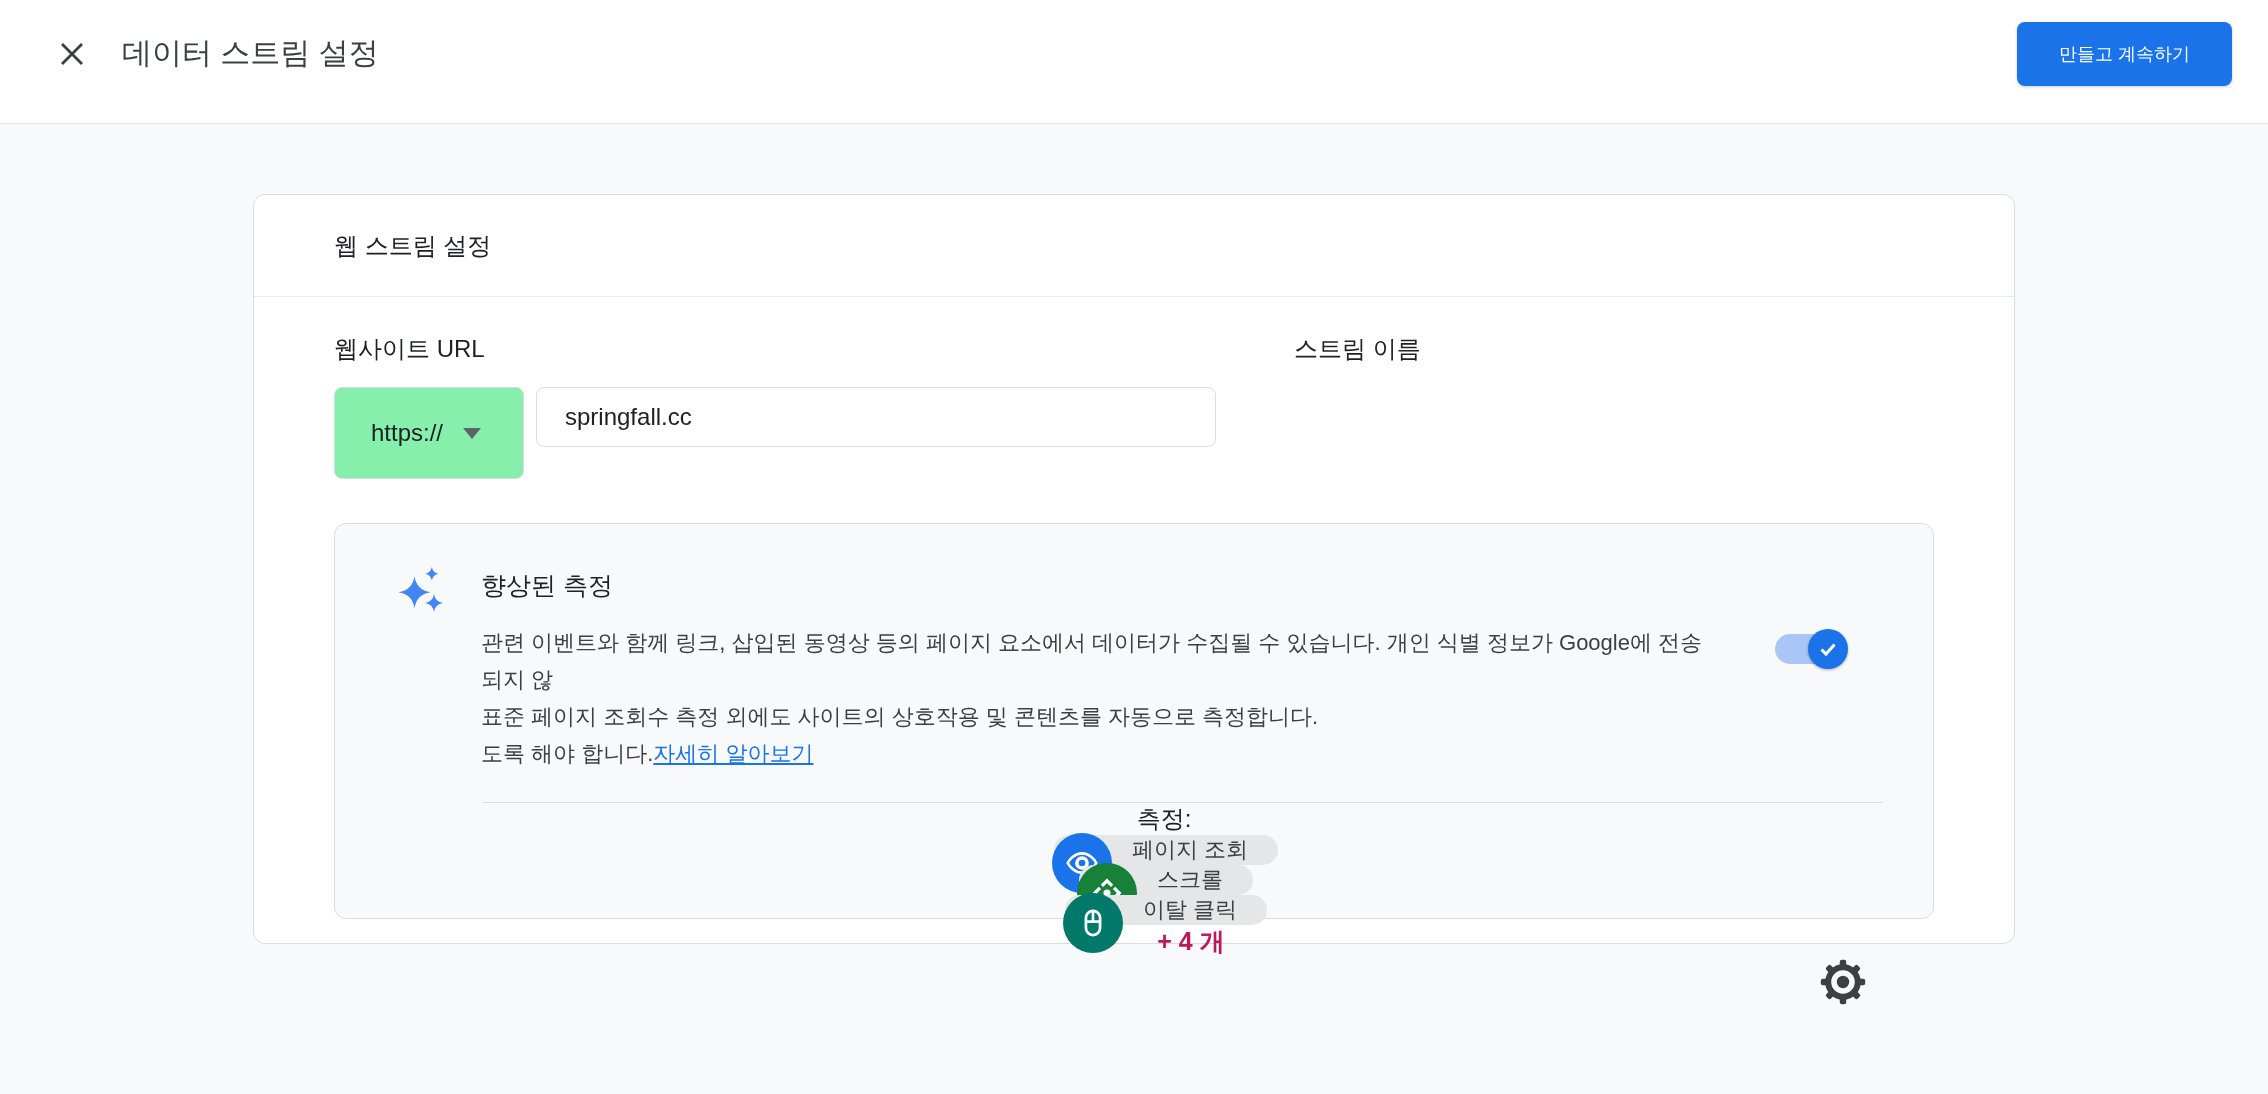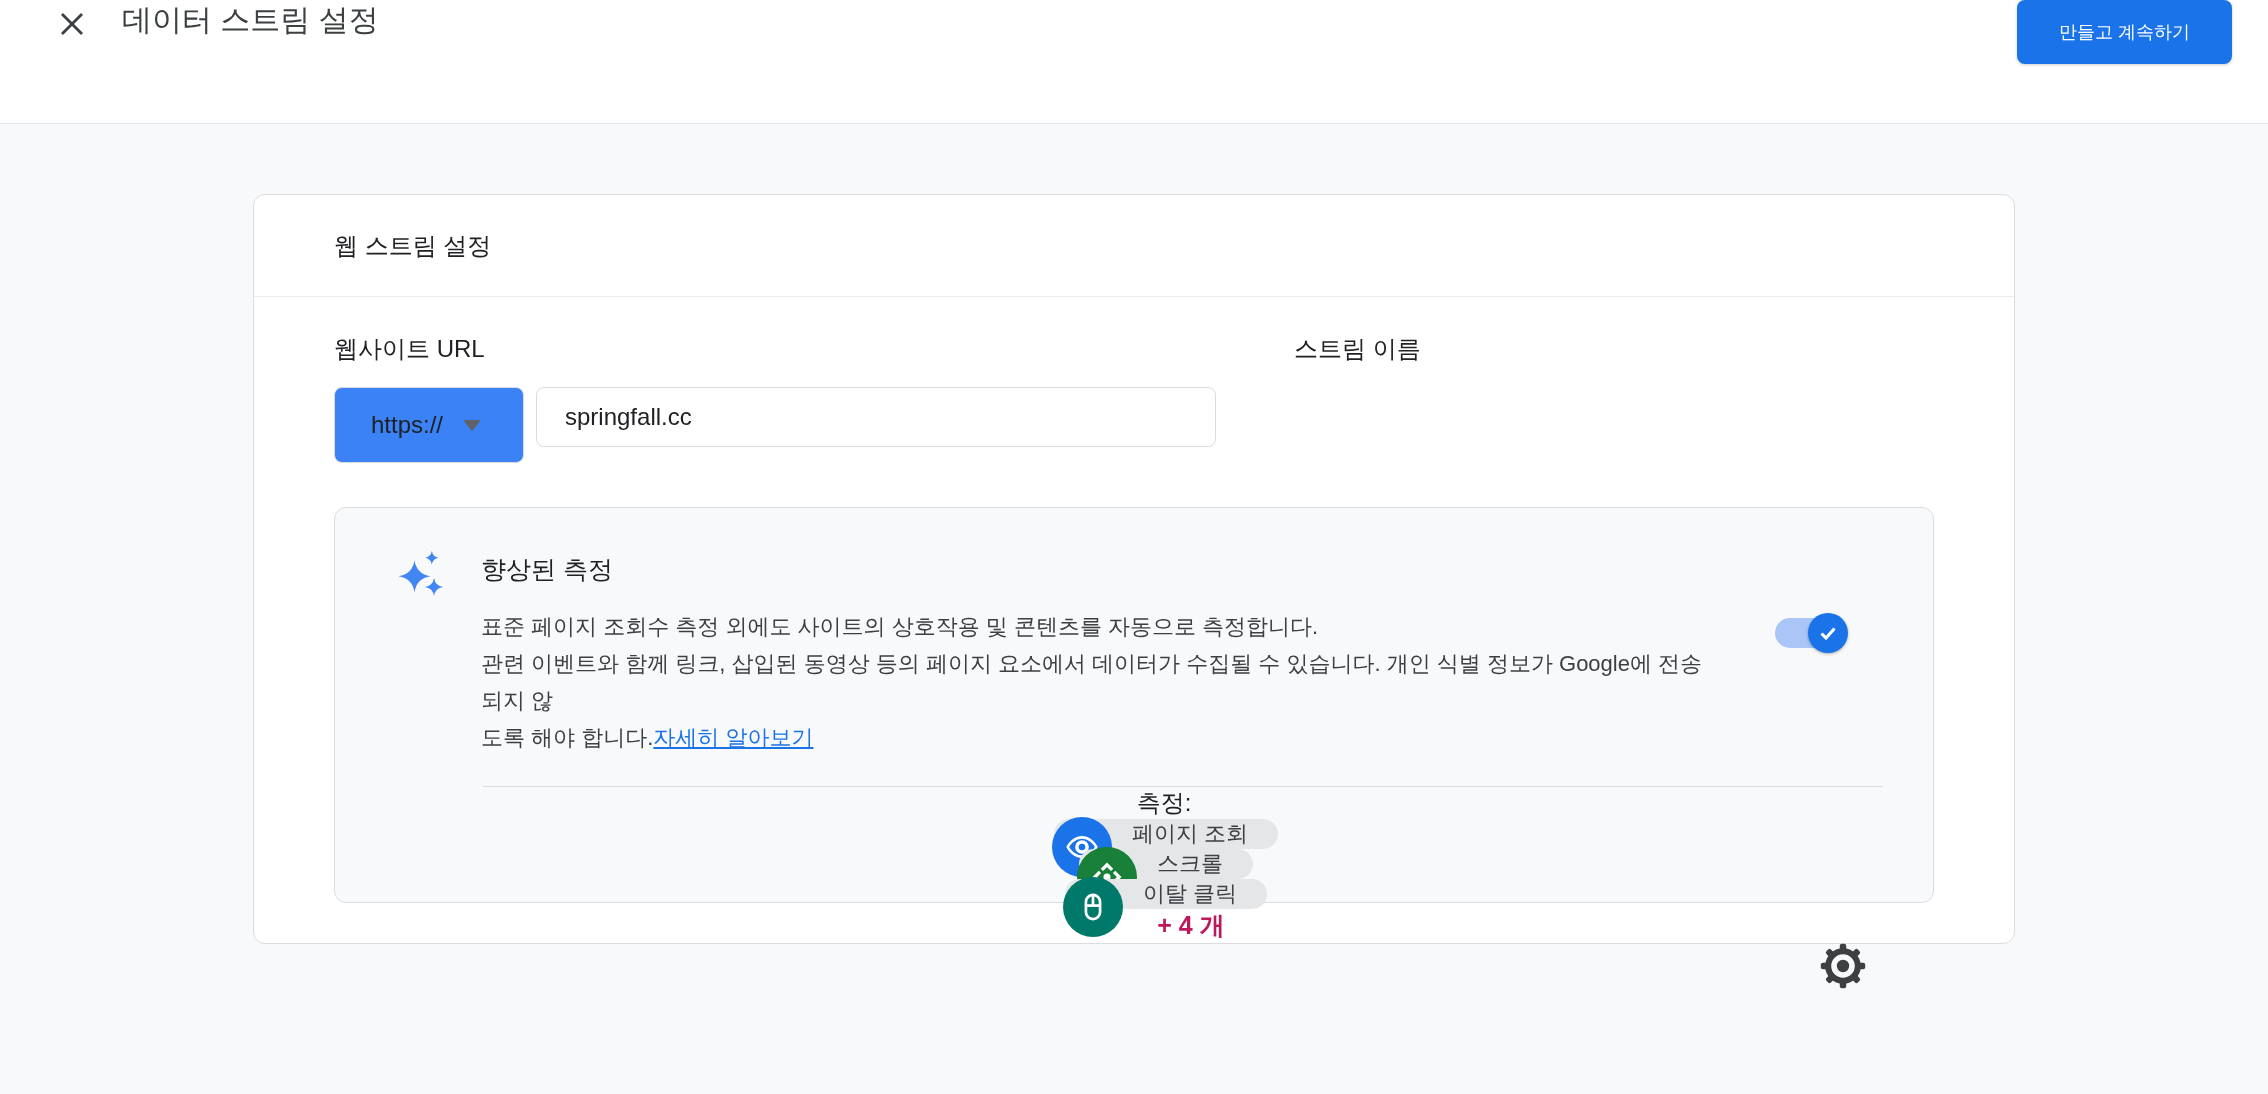--- a/index.html
+++ b/index.html
@@ -2,21 +2,21 @@
 <html><head>
 <meta charset="utf-8">
 <style>
   * { margin:0; padding:0; box-sizing:border-box; }
   html,body { width:2268px; height:1094px; overflow:hidden; }
   body { font-family:"Liberation Sans","DejaVu Sans",sans-serif; background:#f8f9fa; }
 
   
   .topbar{
     height:124px; background:#fff; border-bottom:1px solid #e7e8ea;
-    display:flex; padding:0 36px 16px 48px;
+    display:flex; align-items:center; padding:0 36px 16px 48px;
   }
   .close-btn{
     width:48px; height:48px; border:none; background:transparent; cursor:pointer;
     display:flex; align-items:center; justify-content:center;
   }
   .topbar-title{ margin-left:26px; font-size:30px; color:#3c4043; font-weight:400; }
   .create-btn{
     margin-left:auto; height:64px; padding:0 42px; border:none; cursor:pointer;
     background:#1a73e8; color:#fff; font-size:18px; border-radius:8px;
     font-family:inherit; box-shadow:0 1px 3px rgba(60,64,67,.25);
@@ -35,22 +35,22 @@
   .card-title{ font-size:24px; color:#202124; }
   .card-body{ padding:36px 80px 0 80px; }
 
   
   .form-row{ display:flex; margin-bottom:44px; }
   .col-url{ width:882px; margin-right:78px; }
   .col-name{ flex:1; }
   .field-label{ font-size:24px; color:#202124; margin-bottom:22px; }
   .field-row{ display:flex; gap:12px; }
   .proto-select{
-    width:190px; height:76px; border:1px solid #dadce0; border-radius:8px;
-    background:#3b82f6; display:flex; align-items:center; padding-left:36px;
+    width:190px; height:92px; border:1px solid #dadce0; border-radius:8px;
+    background:#86efac; display:flex; align-items:center; padding-left:36px;
     font-size:24px; color:#202124; cursor:pointer;
   }
   .tri-down{
     width:0; height:0; margin-left:20px;
     border-left:9px solid transparent; border-right:9px solid transparent;
     border-top:11px solid #5f6368;
   }
   .text-input{
     flex:1; height:60px; border:1px solid #dadce0; border-radius:8px;
     background:#fff; font-size:24px; color:#202124; padding:0 24px 0 28px;
@@ -143,22 +143,22 @@
           <div class="em-icon-col">
             <svg width="52" height="52" viewBox="0 0 24 24" fill="#4285f4">
               <path d="M9 5.6 Q9.95 12 16.4 13 Q9.95 14 9 20.4 Q8.05 14 1.6 13 Q8.05 12 9 5.6 Z"></path>
               <path d="M17 1.4 Q17.45 4.05 20.1 4.5 Q17.45 4.95 17 7.6 Q16.55 4.95 13.9 4.5 Q16.55 4.05 17 1.4 Z"></path>
               <path d="M18 13.8 Q18.55 17.45 22.2 18 Q18.55 18.55 18 22.2 Q17.45 18.55 13.8 18 Q17.45 17.45 18 13.8 Z"></path>
             </svg>
           </div>
           <div>
             <div class="em-title">향상된 측정</div>
             <div class="em-desc">
+              <div>관련 이벤트와 함께 링크, 삽입된 동영상 등의 페이지 요소에서 데이터가 수집될 수 있습니다. 개인 식별 정보가 Google에 전송되지 않</div>
               <div>표준 페이지 조회수 측정 외에도 사이트의 상호작용 및 콘텐츠를 자동으로 측정합니다.</div>
-              <div>관련 이벤트와 함께 링크, 삽입된 동영상 등의 페이지 요소에서 데이터가 수집될 수 있습니다. 개인 식별 정보가 Google에 전송되지 않</div>
               <div><span>도록 해야 합니다.</span><a class="learn-link">자세히 알아보기</a></div>
             </div>
           </div>
         </div>
 
         <div class="toggle">
           <div class="toggle-thumb">
             <svg width="24" height="24" viewBox="0 0 24 24">
               <polyline points="5.5,12.5 10,17 18.5,7.5" stroke="#fff" stroke-width="3" fill="none"></polyline>
             </svg>

